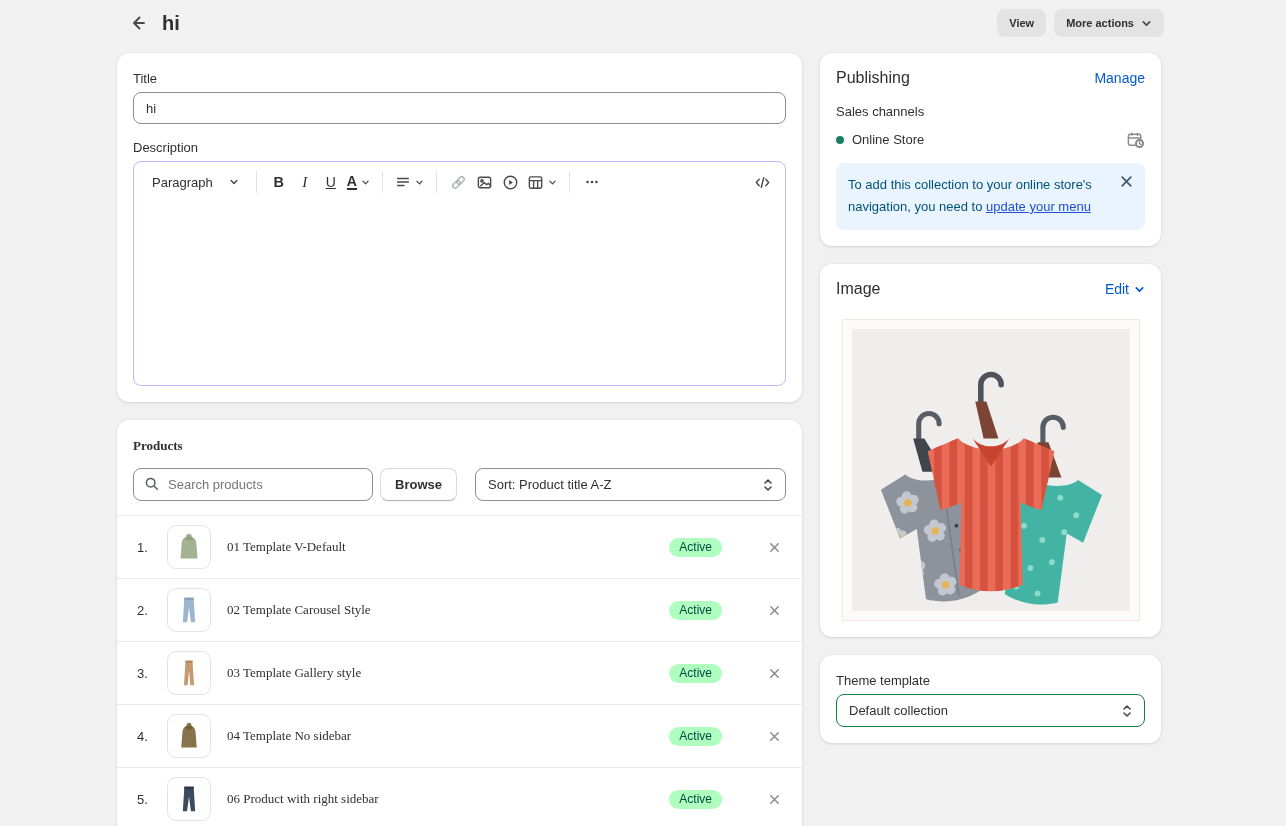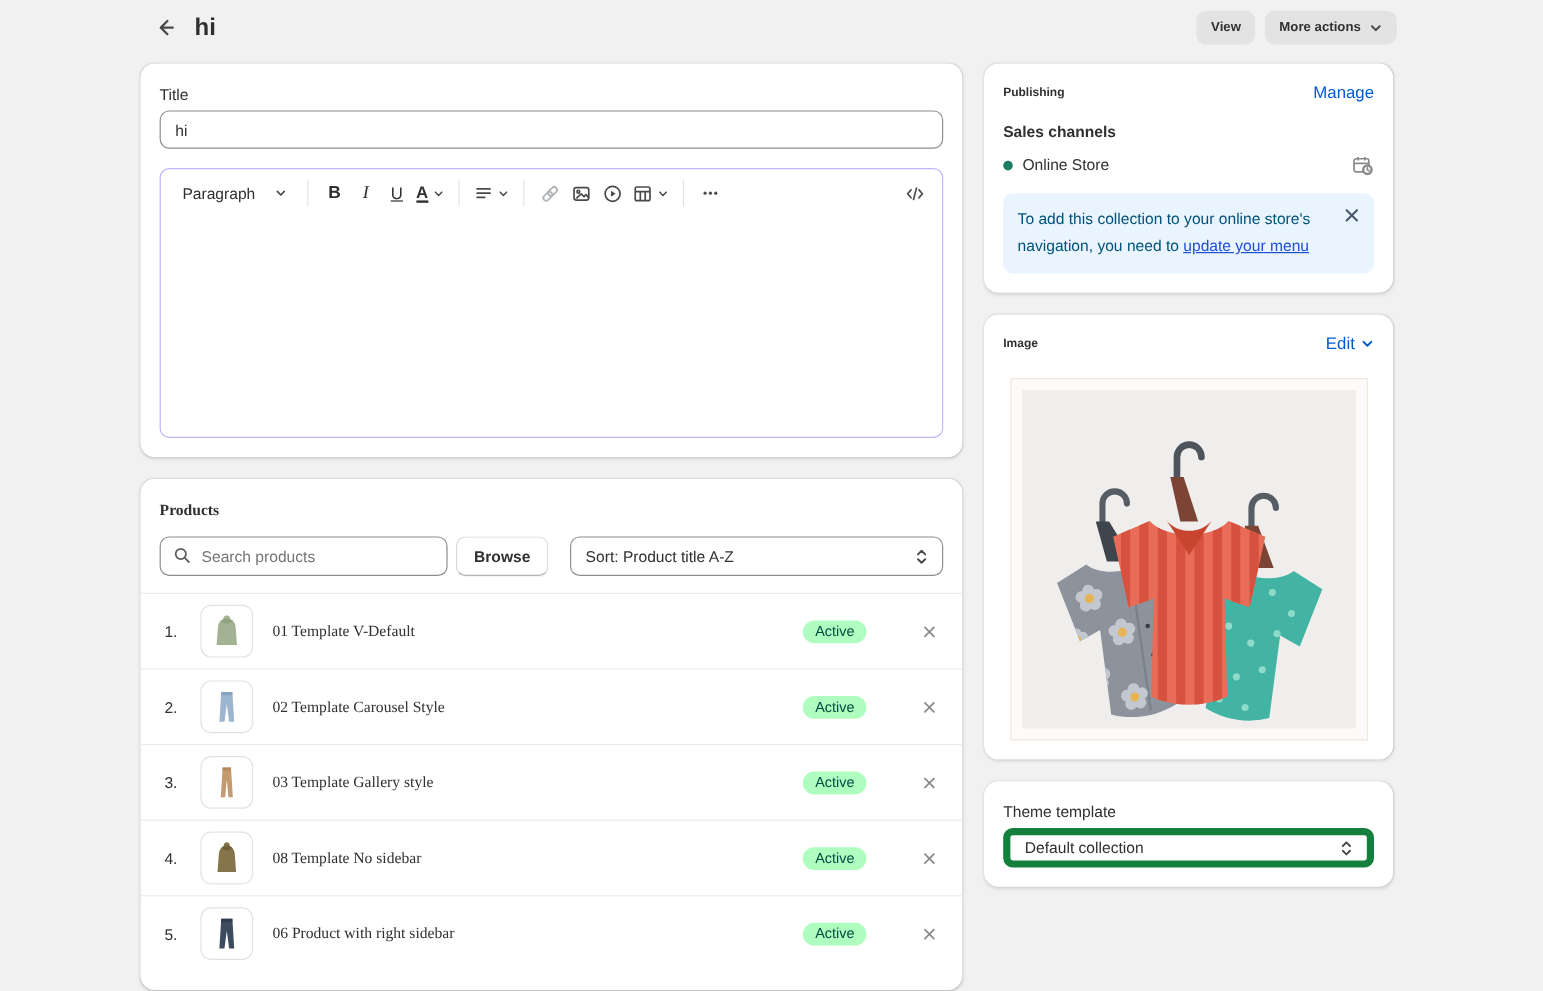--- a/index.html
+++ b/index.html
@@ -70,42 +70,42 @@
   .thumb { width:44px; height:44px; border:1px solid #e3e3e3; border-radius:9px; background:#fff;
            display:flex; align-items:center; justify-content:center; flex:none; }
   .row-title { margin-left:16px; flex:1; font-size:13px;font-family:Liberation Serif, serif; }
   .badge { background:#affebf; color:#014b40; font-size:12px; padding:2px 10px 3px;
            border-radius:10px; flex:none; }
   .remove-btn { background:none; border:none; margin-left:38px; width:28px; height:28px;
                 display:flex; align-items:center; justify-content:center; border-radius:6px; }
 
   
   .card-head { display:flex; align-items:center; justify-content:space-between; }
-  .card-h2 { font-size:10px; font-weight:700; margin:0;text-align:center; }
+  .card-h2 { font-size:16px; font-weight:400; margin:0;text-align:center; }
   .link-blue { color:#005bd3; font-size:14px; text-decoration:none; background:none; border:none;
                padding:0; display:inline-flex; align-items:center; gap:5px; }
-  .subheading { font-size:13px; font-weight:700; margin:17px 0 11px; }
+  .subheading { font-size:13px; font-weight:400; margin:17px 0 11px; }
   .channel-row { display:flex; align-items:center; font-size:13px; }
   .channel-dot { width:8px; height:8px; border-radius:50%; background:#1a7f64; margin-right:8px; flex:none; }
   .schedule-btn { margin-left:auto; background:none; border:none; padding:0; display:flex; }
   .banner { position:relative; background:#eaf4ff; border-radius:8px; padding:11px 36px 12px 12px;
             margin-top:14px; font-size:13px; line-height:22px; color:#00527c; }
   .banner a { color:#1d4ed8; }
   .banner-close { position:absolute; top:9px; right:9px; background:none; border:none; padding:2px;
                   display:flex; border-radius:6px; }
 
   
   .image-frame { width:298px; height:302px; margin:21px auto 0; background:#fcfbf9;
                  border:1px solid #f0e9df; padding:9px; }
   .image-inner { width:100%; height:100%; background:#efeeec; display:flex;
                  align-items:center; justify-content:center; }
   .image-inner svg { width:100%; height:100%; }
 
   
-  .select-box { height:33px; border:6px solid #15803d; border-radius:8px; background:#fff;
+  .select-box { height:33px; border:1px solid #15803d; border-radius:8px; background:#fff;
         display:flex; align-items:center; justify-content:space-between; padding:0 11px 0 12px;
         font-size:13px; margin-top:6px; }
 
   .ico { display:inline-flex; }
 </style>
 </head>
 <body>
 
 <header class="topbar">
   <div class="topbar-left">
@@ -135,20 +135,21 @@
 
 <div class="content">
 
   <div class="col-main">
 
     <section class="card">
       <label class="field-label">Title</label>
       <input class="text-input" type="text" value="hi" style="">
 
       <div class="desc-block">
+        <label class="field-label">Description</label>
         <div class="editor">
           <div class="editor-toolbar">
             <button class="tb-btn tb-paragraph">
               <span>Paragraph</span>
               <span class="ico">
                 <svg width="10" height="10" viewBox="0 0 12 12">
                     <path d="M2.5 4.2 L6 7.8 L9.5 4.2" stroke="#4a4a4a" stroke-width="1.7" fill="none" stroke-linecap="round" stroke-linejoin="round"></path>
                   </svg>
               </span>
             </button>
@@ -331,21 +332,21 @@
         </div>
 
         <div class="prow">
           <span class="row-num">4.</span>
           <span class="thumb">
             <svg width="34" height="34" viewBox="0 0 44 44">
                 <path d="M12 37 L13.5 17 Q14.5 10.5 18.5 9.5 Q19 5 22 5 Q25 5 25.5 9.5 Q29.5 10.5 30.5 17 L32 37 Z" fill="#86744a"></path>
                 <path d="M16.5 10.5 Q22 6.8 27.5 10.5 Q25.5 14 22 14 Q18.5 14 16.5 10.5 Z" fill="#6f603c"></path>
               </svg>
           </span>
-          <span class="row-title">08 Template No sidebar</span>
+          <span class="row-title">04 Template No sidebar</span>
           <span class="badge">Active</span>
           <button class="remove-btn">
             <span class="ico">
               <svg width="13" height="13" viewBox="0 0 14 14">
                   <path d="M3 3 L11 11 M11 3 L3 11" stroke="#8a8a8a" stroke-width="1.6" stroke-linecap="round"></path>
                 </svg>
             </span>
           </button>
         </div>
 

